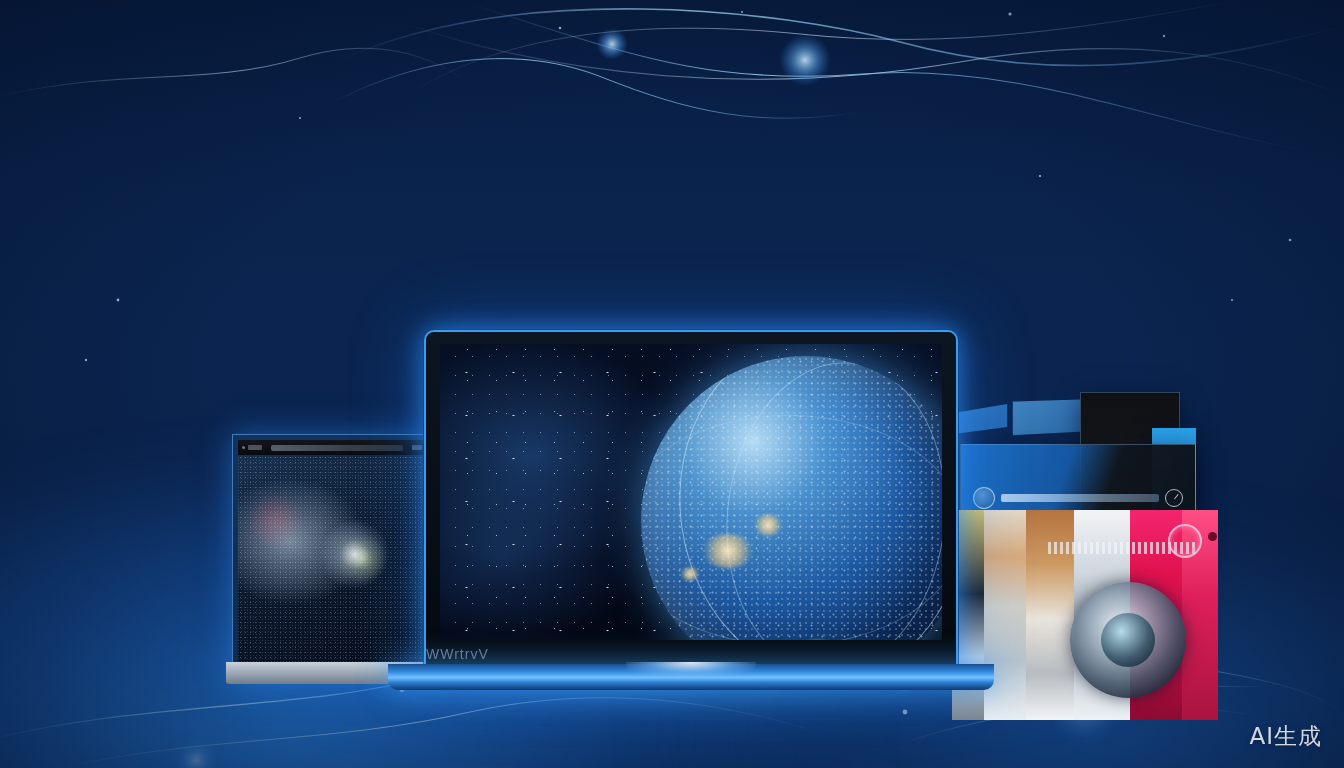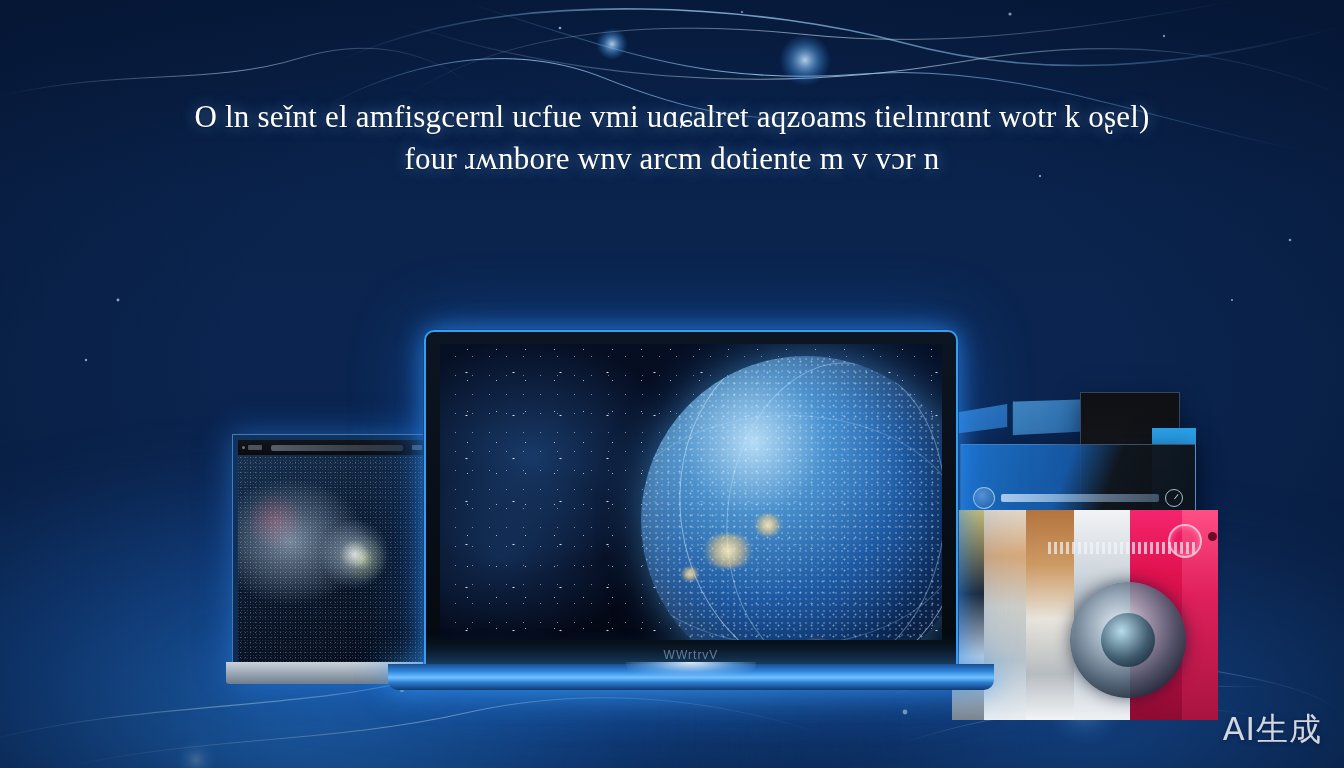--- a/index.html
+++ b/index.html
@@ -212,22 +212,22 @@
     background:radial-gradient(circle, rgba(255,236,190,.95) 0%, rgba(255,210,130,.55) 40%, rgba(255,190,90,0) 75%);
     filter:blur(1.5px);
   }
   .pc1{ left:18%; top:54%; width:56px; height:34px; }
   .pc2{ left:34%; top:48%; width:30px; height:22px; }
   .pc3{ left:46%; top:86%; width:48px; height:26px; }
   .pc4{ left:12%; top:64%; width:20px; height:14px; }
 
   .lp-bezel-text{
     position:absolute; left:0; bottom:6px; width:100%;
-    text-align:center;
-    font-size:12px; letter-spacing:1px;
+    text-align:left;
+    font-size:14px; letter-spacing:1px;
     color:rgba(190,205,225,.55);
     font-family:"Liberation Sans", sans-serif;
   }
   .lp-base{
     position:absolute; left:-36px; bottom:0; width:606px; height:26px;
     background:linear-gradient(180deg,#1b4e8e 0%,#2f86dd 28%,#6fc2ff 52%,#2a7bd0 72%,#123a70 100%);
     border-radius:0 0 10px 10px;
     box-shadow:0 0 30px rgba(60,160,255,.7);
   }
   .lp-notch{
@@ -330,21 +330,21 @@
     bottom:26px; width:980px; height:120px;
     background:radial-gradient(ellipse at 50% 40%, rgba(70,170,255,.45) 0%, rgba(30,110,215,.22) 42%, rgba(15,60,130,0) 76%);
     filter:blur(16px);
     z-index:3;
   }
 
   
   .watermark{
     position:absolute; right:22px; bottom:16px;
     color:rgba(255,255,255,.82);
-    font-size:32px; letter-spacing:1px;
+    font-size:23px; letter-spacing:1px;
     font-family:"DejaVu Sans", sans-serif;
     text-shadow:0 1px 4px rgba(0,20,60,.6);
     z-index:20;
   }
 </style>
 </head>
 <body>
 
 <div id="stage">
 
@@ -406,22 +406,20 @@
       <circle cx="1290" cy="240" r="1.3"></circle>
         <circle cx="1232" cy="300" r="1"></circle>
       <circle cx="300" cy="118" r="1"></circle>
         <circle cx="1040" cy="176" r="1.1"></circle>
     </g>
   </svg>
 
   <div class="bg-vignette"></div>
 
   <div class="copy">
-    <div class="headline">O ln seǐnt el amfisgcernl ucfue vmi uɑɕalret aqzoams tielɪnrɑnt wotr k oʂel)
-four ɹʍnbore wnv arcm  dotiente m v vɔr n</div>
   </div>
 
   <div class="devices">
 
     <div class="floor-glow"></div>
 
     <div class="monitor-left">
       <div class="ml-body">
         <div class="ml-screen">
           <div class="ml-art"></div>

